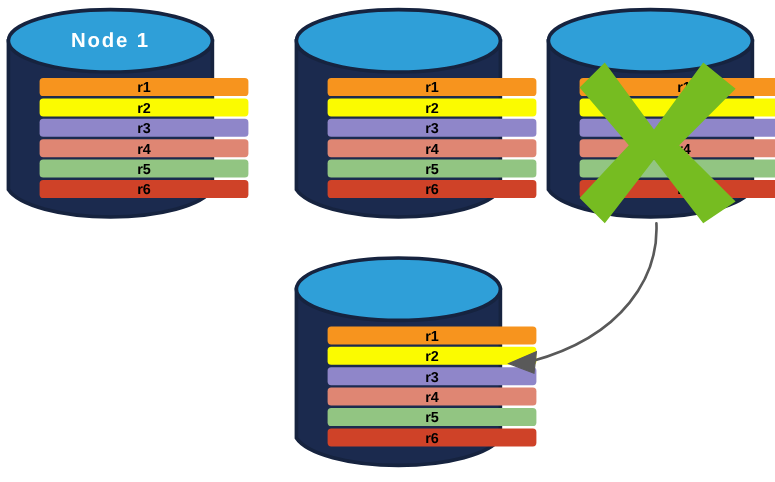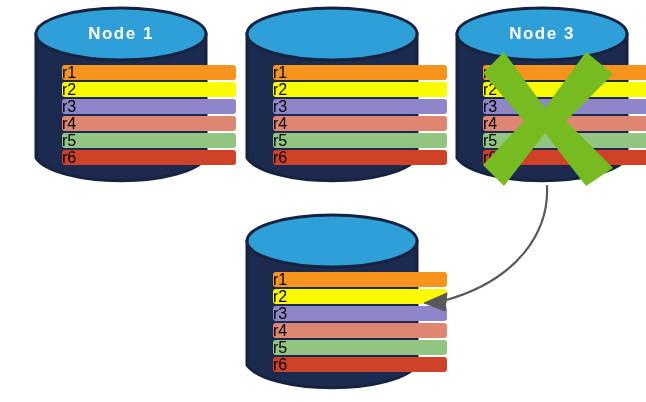--- a/index.html
+++ b/index.html
@@ -47,22 +47,23 @@
     width: 100%;
   }
   .record {
     position: relative;
     height: 15px;
     margin-bottom: 2px;
     border-radius: 3px;
     box-sizing: border-box;
     display: flex;
     align-items: center;
-    font-size: 16px;
-    font-weight: normal;
+    justify-content: center;
+    font-size: 12px;
+    font-weight: bold;
     color: #000000;
     font-family: "Liberation Sans", sans-serif;
     line-height: 1;
   }
   .record:last-child { margin-bottom: 4px; }
 
   .cross-layer {
     position: absolute;
     left: 0; top: 0;
     width: 646px;
@@ -75,21 +76,21 @@
     width: 646px;
     height: 402px;
     pointer-events: none;
   }
 </style>
 </head>
 <body>
 
 <div id="stage">
 
-  <div class="node" style="left:34px; top:5px; width:174px; height:182px;">
+  <div class="node" style="left:5px; top:5px; width:174px; height:182px;">
     <svg class="node-svg" width="174" height="182" viewBox="0 0 174 182">
       <path d="M2,29 L2,153 A87,29 0 0,0 172,153 L172,29 Z" fill="#1b2a4e" stroke="#16233f" stroke-width="3"></path>
       <ellipse cx="87" cy="29" rx="85" ry="26" fill="#2f9fd8" stroke="#16233f" stroke-width="3"></ellipse>
     </svg>
     <div class="node-title" style="top:19px;">Node  1</div>
     <div class="records" style="top:60px; padding:0 28px;">
       <div class="record" style="background:#f7941e;">
           <span>r1</span>
         </div>
       <div class="record" style="background:#fbfb00;">
@@ -135,21 +136,20 @@
           <span>r6</span>
         </div>
     </div>
   </div>
 
   <div class="node" style="left:455px; top:5px; width:174px; height:182px;">
     <svg class="node-svg" width="174" height="182" viewBox="0 0 174 182">
       <path d="M2,29 L2,153 A87,29 0 0,0 172,153 L172,29 Z" fill="#1b2a4e" stroke="#16233f" stroke-width="3"></path>
       <ellipse cx="87" cy="29" rx="85" ry="26" fill="#2f9fd8" stroke="#16233f" stroke-width="3"></ellipse>
     </svg>
-    <div class="node-title" style="top:19px;">Node  3</div>
     <div class="records" style="top:60px; padding:0 28px;">
       <div class="record" style="background:#f7941e;">
           <span>r1</span>
         </div>
       <div class="record" style="background:#fbfb00;">
           <span>r2</span>
         </div>
       <div class="record" style="background:#8f86c9;">
           <span>r3</span>
         </div>

